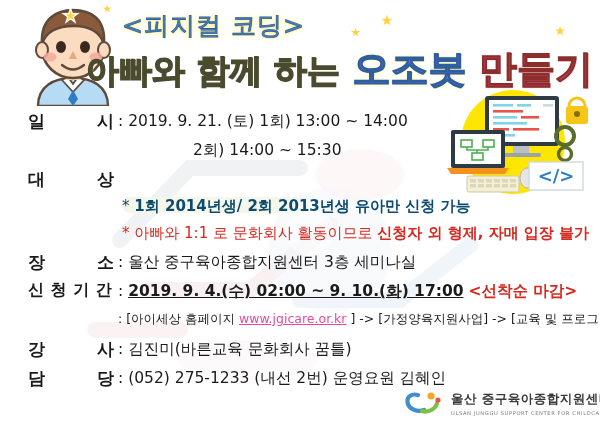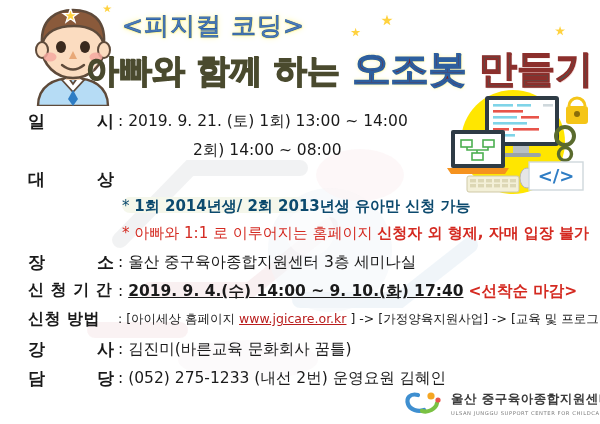--- a/index.html
+++ b/index.html
@@ -71,27 +71,27 @@
     font-weight: bold;
     letter-spacing: 0px;
   }
   .t2-a {
     color: #0f766e;
     -webkit-text-stroke: 1.4px #4a4a2e;
     text-shadow: 1px 1px 0 #ffffff;
     font-size: 33px;
   }
   .t2-b {
-    color: #7f1d1d;
+    color: #8b5cf6;
     -webkit-text-stroke: 1.2px #2d5f9e;
     text-shadow: 0 0 4px #fff49b, 1px 1px 0 #fdf6b0;
     font-size: 38px;
   }
   .t2-c {
-    color: #0f766e;
+    color: #ec4899;
     -webkit-text-stroke: 1.2px #8c2f2c;
     text-shadow: 1px 1px 0 #f2d4d2;
     font-size: 38px;
   }
 
   .star {
     position: absolute;
     color: #ffd23f;
     -webkit-text-stroke: 1.2px #ffffff;
     line-height: 1;
@@ -146,21 +146,21 @@
     top: 2px;
     font-size: 15px;
     white-space: nowrap;
   }
   .note-blue { color: #0c4a6e; }
   .note-blue .em { font-weight: bold; }
   .note-red { color: #d42a21; }
   .note-red .em { font-weight: bold; }
 
   .redtag { color: #d42a21; font-weight: bold; margin-top: 20px; }
-  .linktext { color: #b91c1c; text-decoration: underline; }
+  .linktext { color: #ec4899; text-decoration: underline; }
 
   .small-row .value { font-size: 12.5px; left: 118px; top: 4px; }
 
   
   .logo {
     position: absolute;
     left: 404px;
     top: 386px;
     width: 190px;
     height: 34px;
@@ -312,67 +312,66 @@
         <span>일</span>
         <span>시</span>
       </div>
       <div class="value">
         <span>:</span>
         <span>2019. 9. 21. (토) 1회) 13:00 ~ 14:00</span>
       </div>
     </div>
 
     <div class="row row-indent">
-      <div class="value">2회) 14:00 ~ 08:00</div>
+      <div class="value">2회) 14:00 ~ 15:30</div>
     </div>
 
     <div class="row">
       <div class="label">
         <span>대</span>
         <span>상</span>
       </div>
     </div>
 
     <div class="note">
       <div class="note-text note-blue">
         <span>*</span>
         <span class="em">1회 2014년생/ 2회 2013년생 유아만 신청 가능</span>
       </div>
     </div>
 
     <div class="note">
       <div class="note-text note-red">
         <span>*</span>
-        <span>아빠와 1:1 로 이루어지는 홈페이지</span>
+        <span>아빠와 1:1 로 문화회사 활동이므로</span>
         <span class="em">신청자 외 형제, 자매 입장 불가</span>
       </div>
     </div>
 
     <div class="row">
       <div class="label">
         <span>장</span>
         <span>소</span>
       </div>
       <div class="value">
         <span>:</span>
         <span>울산 중구육아종합지원센터 3층 세미나실</span>
       </div>
     </div>
 
     <div class="row">
       <div class="label tight">신 청 기 간</div>
       <div class="value">
         <span>:</span>
-        <span class="underline num">2019. 9. 4.(수) 14:00 ~ 9. 10.(화) 17:40</span>
+        <span class="underline num">2019. 9. 4.(수) 02:00 ~ 9. 10.(화) 17:00</span>
         <span class="redtag">&lt;선착순 마감&gt;</span>
       </div>
     </div>
 
     <div class="row small-row">
-      <div class="label tight">신청 방법</div>
       <div class="value">
         <span>:</span>
         <span>[아이세상 홈페이지</span>
         <span class="linktext">www.jgicare.or.kr</span>
         <span>] -&gt; [가정양육지원사업] -&gt; [교육 및 프로그램 신청] -&gt; [신청하기]</span>
       </div>
     </div>
 
     <div class="row">
       <div class="label">

